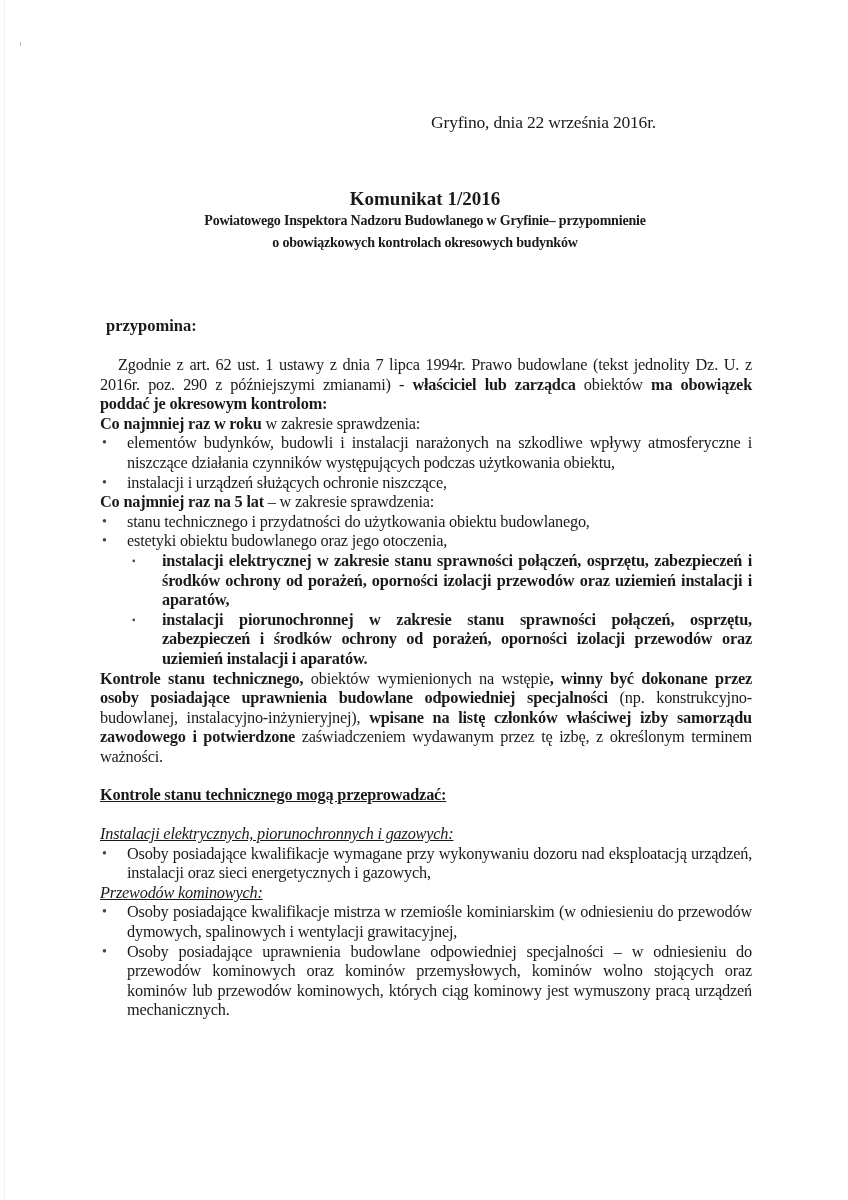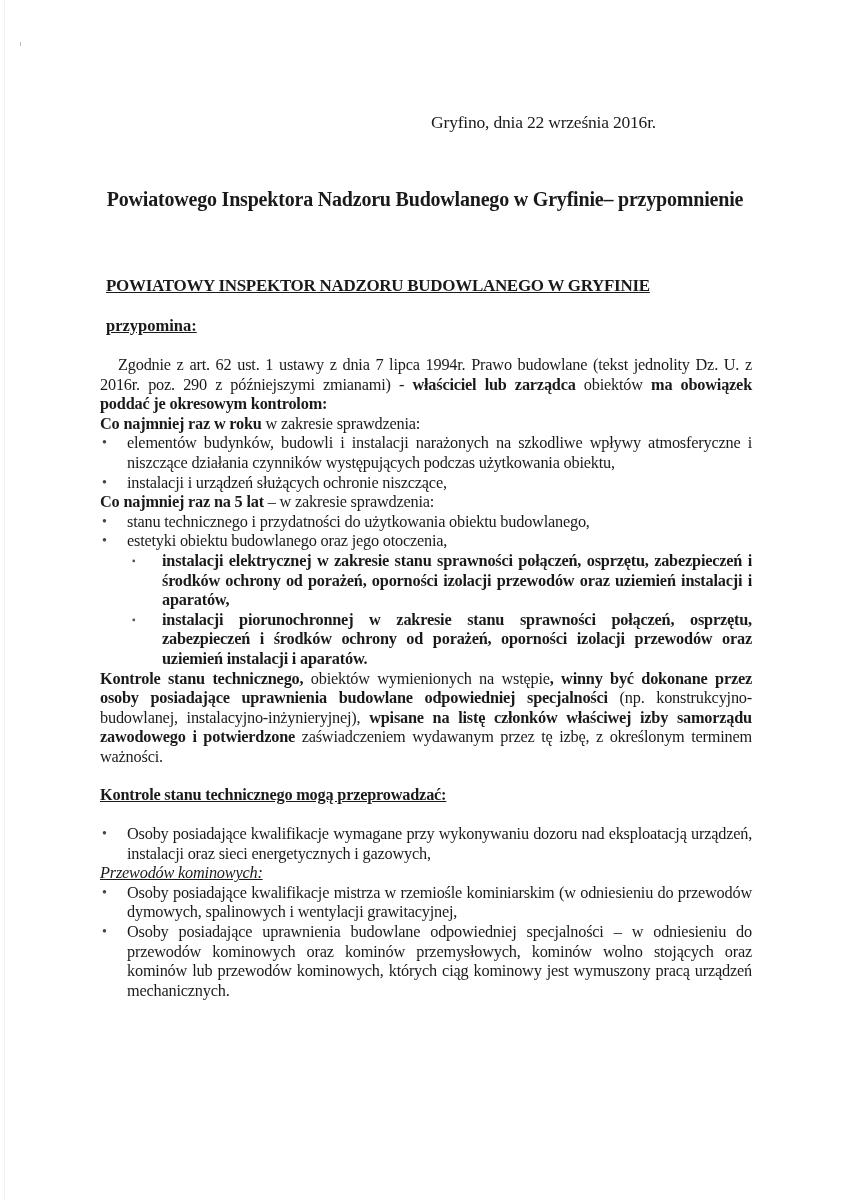--- a/index.html
+++ b/index.html
@@ -5,23 +5,23 @@
   html, body { margin: 0; padding: 0; background: #ffffff; }
   body { width: 848px; height: 1200px; position: relative; overflow: hidden;
          font-family: "Liberation Serif", "DejaVu Serif", serif; color: #1a1a1a; }
   .page { position: absolute; left: 0; top: 0; width: 756px; height: 1200px; background: #fff; }
   .scan-edge { position: absolute; left: 4px; top: 0; width: 1px; height: 1200px; background: #f0f0f0; }
   .scan-dot { position: absolute; left: 20px; top: 42px; width: 1px; height: 4px; background: #bbb; }
   .abs { position: absolute; }
   .date { right: 100px; top: 112px; font-size: 17.5px; letter-spacing: -0.2px; }
   .title-block { left: 100px; width: 650px; top: 188px; text-align: center; font-weight: bold; }
   .title-block .t1 { font-size: 19px; line-height: 22px; }
-  .title-block .t2 { font-size: 20px; line-height: 22px; letter-spacing: -0.2px; }
+  .title-block .t2 { font-size: 14px; line-height: 22px; letter-spacing: -0.2px; }
   .heading-upper { left: 106px; top: 276px; font-size: 17px; font-weight: bold; text-decoration: underline; letter-spacing: -0.3px; }
-  .przyp { left: 106px; top: 316px; font-size: 16.5px; font-weight: bold; text-decoration: underline; }
+  .przyp { left: 106px; top: 316px; font-size: 16.5px; font-weight: bold; }
   .body { left: 100px; width: 652px; top: 355px; font-size: 16.3px; line-height: 19.6px; letter-spacing: -0.2px; }
   .body p { margin: 0; text-align: justify; }
   .body .indent { text-indent: 18px; }
   .b { font-weight: bold; margin-top: 30px; }
   ul.lvl1 { list-style: none; margin: 0; padding: 0; }
   ul.lvl1 > li { position: relative; padding-left: 27px; text-align: justify; }
   ul.lvl1 > li::before { content: "•"; position: absolute; left: 2px; top: 0; font-size: 14px; color: #444; }
   ul.lvl2 { list-style: none; margin: 0; padding: 0; }
   ul.lvl2 > li { position: relative; padding-left: 62px; text-align: justify; font-weight: bold; }
   ul.lvl2 > li::before { content: "▪"; position: absolute; left: 32px; top: 0; font-size: 10px; color: #555; }
@@ -32,24 +32,25 @@
 </head>
 <body>
 
 <div class="page">
   <div class="scan-edge"></div>
   <div class="scan-dot"></div>
 
   <div class="abs date">Gryfino, dnia 22 września 2016r.</div>
 
   <div class="abs title-block">
+    <div class="t1">Komunikat 1/2016</div>
     <div class="t2">Powiatowego Inspektora Nadzoru Budowlanego w Gryfinie– przypomnienie</div>
+    <div class="t2">o obowiązkowych kontrolach okresowych budynków</div>
   </div>
 
-  <div class="abs heading-upper">POWIATOWY INSPEKTOR NADZORU BUDOWLANEGO W GRYFINIE</div>
   <div class="abs przyp">przypomina:</div>
 
   <div class="abs body">
     <p class="indent"><span>Zgodnie z art. 62 ust. 1 ustawy z dnia 7 lipca 1994r. Prawo budowlane (tekst jednolity Dz. U. z 2016r. poz. 290 z późniejszymi zmianami) -  </span><span class="b">właściciel lub zarządca</span><span> obiektów </span><span class="b">ma obowiązek poddać  je okresowym kontrolom:</span></p>
 
     <p><span class="b">Co </span><span class="b">najmniej raz w roku</span><span> w zakresie sprawdzenia:</span></p>
     <ul class="lvl1">
       <li>elementów budynków, budowli i instalacji narażonych na szkodliwe wpływy atmosferyczne i niszczące działania czynników występujących podczas użytkowania obiektu,</li>
       <li>instalacji i urządzeń służących ochronie niszczące,</li>
     </ul>
@@ -63,20 +64,21 @@
       <li>instalacji elektrycznej w zakresie stanu sprawności połączeń, osprzętu, zabezpieczeń i środków ochrony od porażeń, oporności izolacji przewodów oraz uziemień instalacji i aparatów,</li>
       <li>instalacji piorunochronnej w zakresie stanu sprawności połączeń, osprzętu, zabezpieczeń i środków ochrony od porażeń, oporności izolacji przewodów oraz uziemień instalacji i aparatów.</li>
     </ul>
 
     <p><span class="b">Kontrole stanu technicznego,</span><span> obiektów wymienionych na wstępie</span><span class="b">, winny być dokonane przez osoby posiadające uprawnienia budowlane odpowiedniej specjalności</span><span> (np. konstrukcyjno-budowlanej,  instalacyjno-inżynieryjnej), </span><span class="b">wpisane na listę członków właściwej izby samorządu zawodowego i potwierdzone</span><span> zaświadczeniem wydawanym przez tę izbę, z określonym terminem ważności.</span></p>
 
     <div class="gap"></div>
     <p class="sub-heading">Kontrole stanu technicznego mogą przeprowadzać:</p>
     <div class="gap"></div>
 
+    <p class="italic-u">Instalacji elektrycznych, piorunochronnych i gazowych:</p>
     <ul class="lvl1">
       <li>Osoby posiadające kwalifikacje wymagane przy wykonywaniu dozoru nad eksploatacją urządzeń, instalacji oraz sieci energetycznych  i gazowych,</li>
     </ul>
 
     <p class="italic-u">Przewodów kominowych:</p>
     <ul class="lvl1">
       <li>Osoby posiadające kwalifikacje mistrza w rzemiośle kominiarskim (w odniesieniu do przewodów dymowych,  spalinowych   i wentylacji grawitacyjnej,</li>
       <li>Osoby posiadające uprawnienia budowlane odpowiedniej specjalności – w odniesieniu do przewodów kominowych oraz kominów przemysłowych, kominów wolno stojących oraz kominów lub przewodów kominowych, których ciąg kominowy jest wymuszony pracą urządzeń mechanicznych.</li>
     </ul>
   </div>

